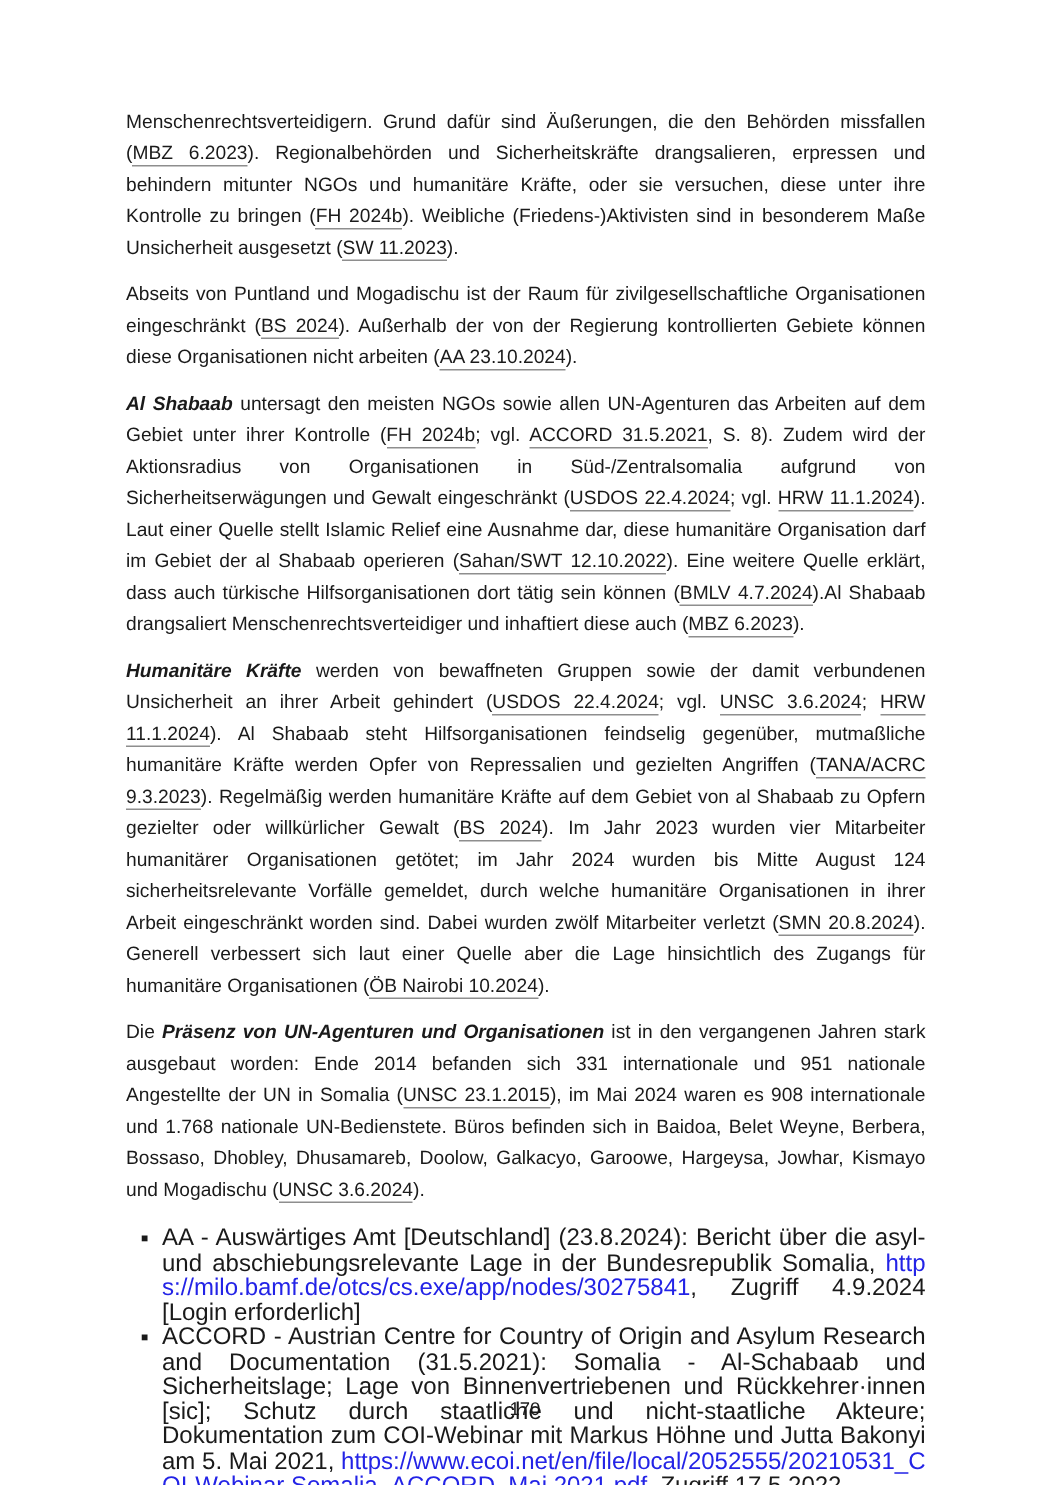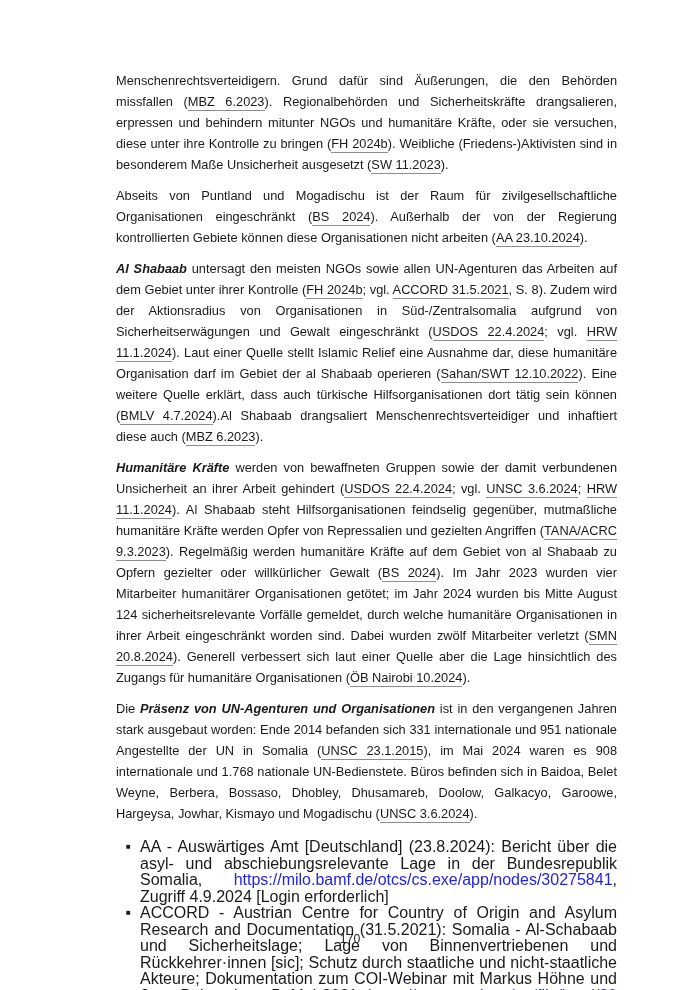--- a/index.html
+++ b/index.html
@@ -11,21 +11,21 @@
     width: 700px;
     height: 990px;
     position: relative;
     font-family: "Liberation Sans", "DejaVu Sans", sans-serif;
     color: var(--text, #1a1a1a);
     overflow: hidden;
   }
   .page {
     position: absolute;
     inset: 0;
-    padding: 70px 83px 0 116px;
+    padding: 70px 83px 0 84px;
     box-sizing: border-box;
   }
   .body-text p {
     margin: 0 0 10px 0;
     font-size: 12.8px;
     line-height: 21px;
     text-align: justify;
     hyphens: auto;
     -webkit-hyphens: auto;
   }

